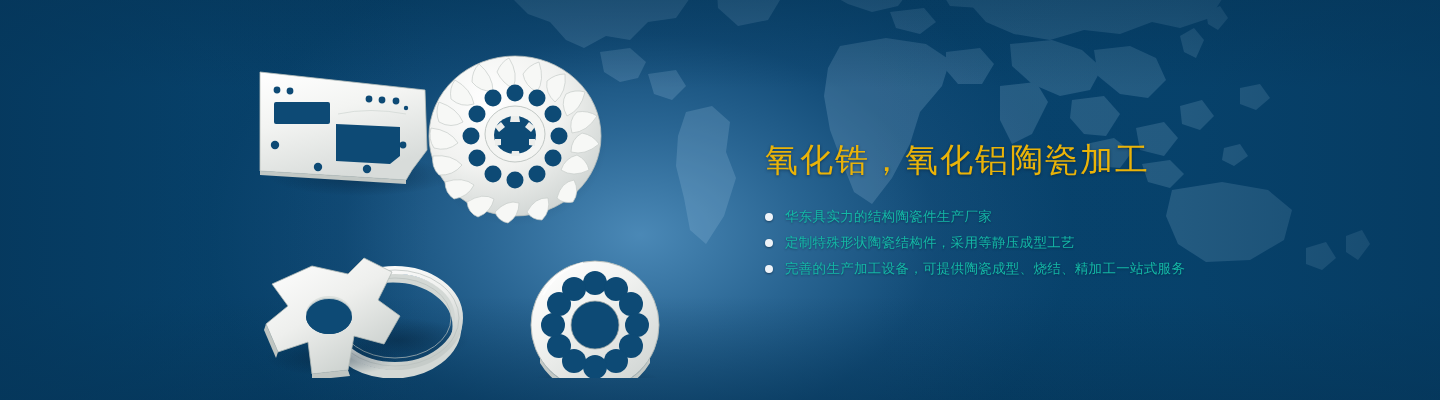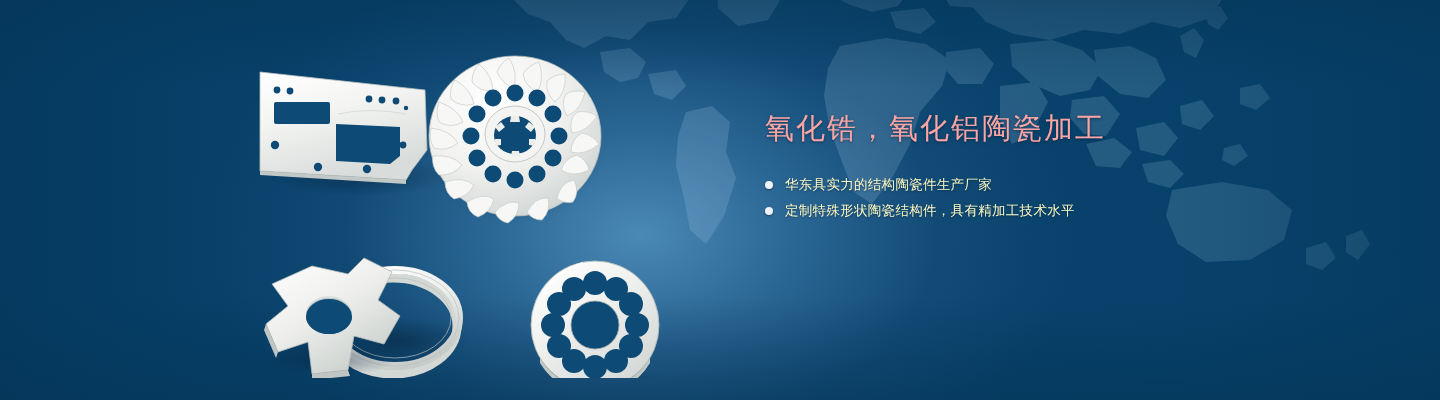--- a/index.html
+++ b/index.html
@@ -52,48 +52,49 @@
   }
   .products svg{width:100%;height:100%;display:block;}
 
   
   .copy{
     position:absolute;
     left:765px; top:108px;
     width:620px;
   }
   .headline{
-    font-size:29px;
+    font-size:33px;
     line-height:40px;
-    color:#fca5a5;
+    color:#eab308;
     letter-spacing:2px;
     font-weight:400;
     text-shadow:0 1px 3px rgba(0,24,46,0.55);
     white-space:nowrap;
+    margin-top:32px;
   }
   .bullets{
     margin-top:26px;
   }
   .bullet{
     display:flex;
     align-items:center;
     height:21px;
     margin-bottom:5px;
   }
   .dot{
     width:8px;height:8px;
     border-radius:50%;
     background:#eef3f8;
     flex:0 0 8px;
     margin-right:12px;
     box-shadow:0 1px 2px rgba(0,20,40,0.45);
   }
   .btext{
     font-size:13.5px;
-    color:#fef9c3;
+    color:#14b8a6;
     letter-spacing:0.3px;
     white-space:nowrap;
     text-shadow:0 1px 2px rgba(0,24,46,0.45);
   }
 </style>
 </head>
 <body>
 
 <div class="banner">
 
@@ -317,18 +318,22 @@
   <div class="copy">
     <div class="headline">氧化锆，氧化铝陶瓷加工</div>
 
     <div class="bullets">
       <div class="bullet">
         <span class="dot"></span>
         <span class="btext">华东具实力的结构陶瓷件生产厂家</span>
       </div>
       <div class="bullet">
         <span class="dot"></span>
-        <span class="btext">定制特殊形状陶瓷结构件，具有精加工技术水平</span>
+        <span class="btext">定制特殊形状陶瓷结构件，采用等静压成型工艺</span>
+      </div>
+      <div class="bullet">
+        <span class="dot"></span>
+        <span class="btext">完善的生产加工设备，可提供陶瓷成型、烧结、精加工一站式服务</span>
       </div>
     </div>
   </div>
 
 </div>
 
 </body></html>

